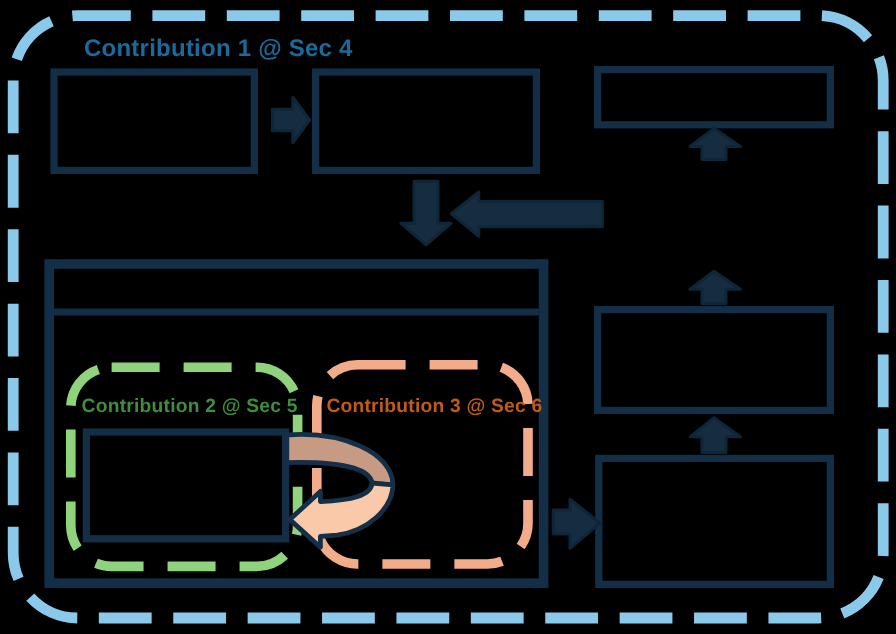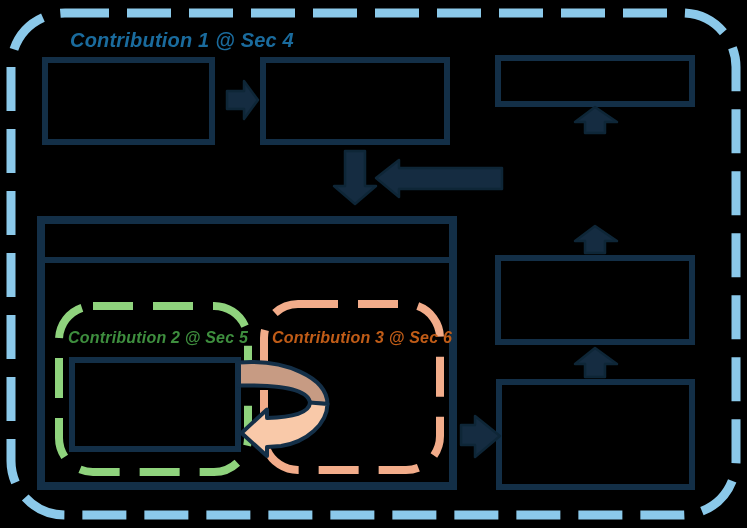--- a/index.html
+++ b/index.html
@@ -1,17 +1,17 @@
 <!DOCTYPE html>
 <html><head>
 <meta charset="utf-8">
 <style>
   html,body{margin:0;padding:0;background:#000;}
   #stage{position:relative;width:747px;height:528px;background:#000;overflow:hidden;
-         font-family:"Liberation Sans", sans-serif;font-style:italic;}
+         font-family:"Liberation Sans", sans-serif;}
   svg{position:absolute;left:0;top:0;display:block;}
   .outer-frame{fill:none;stroke:#8bc9ea;stroke-width:9;}
   .navy-box{fill:none;stroke:#132f47;stroke-width:6;}
   .navy-box-thick{fill:none;stroke:#132f47;stroke-width:8;}
   .divider{stroke:#132f47;stroke-width:6;}
   .arrow{fill:#152c41;stroke:#0e2637;stroke-width:2.5;stroke-linejoin:round;}
   .green-frame{fill:none;stroke:#8fd37d;stroke-width:8;}
   .salmon-frame{fill:none;stroke:#f2ac8a;stroke-width:8;}
   .curve-dark{fill:#c79b83;stroke:#142f47;stroke-width:4;stroke-linejoin:round;}
   .curve-light{fill:#f9c9a9;stroke:#142f47;stroke-width:4;stroke-linejoin:round;}

